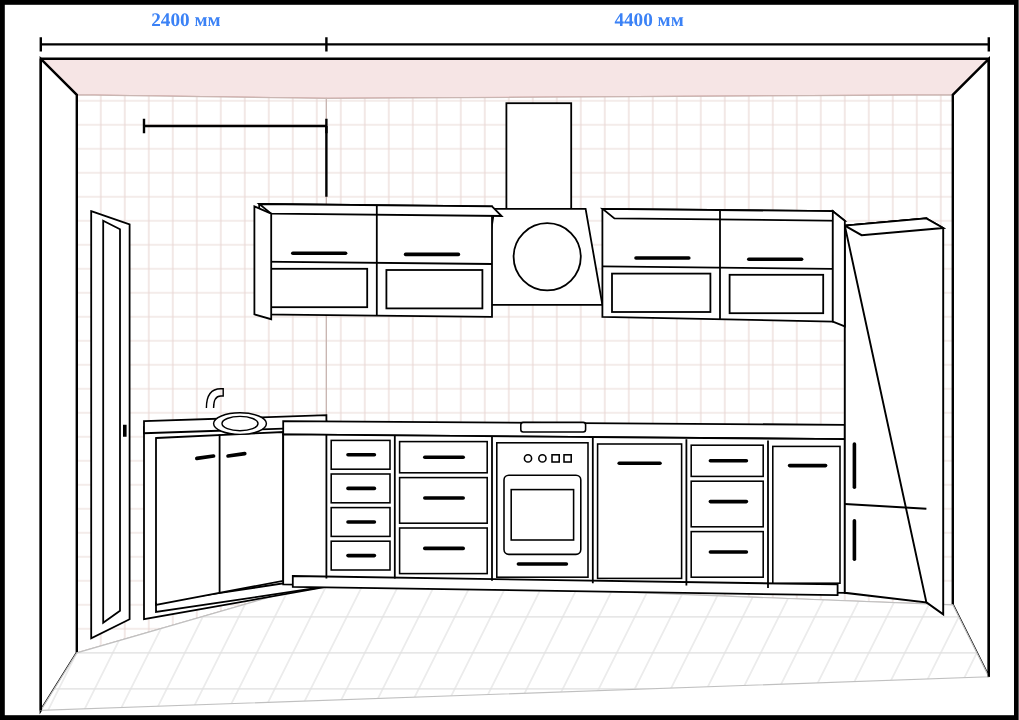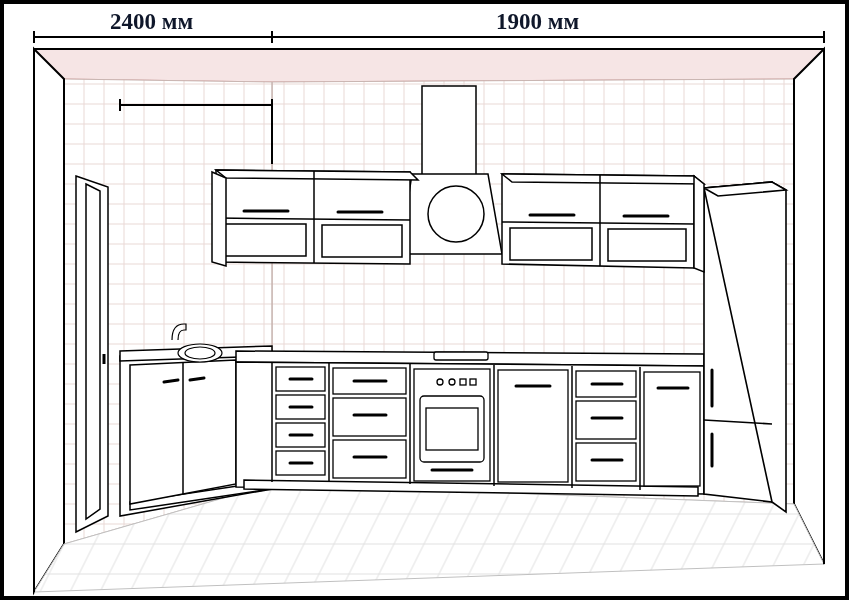--- a/index.html
+++ b/index.html
@@ -1,26 +1,26 @@
 <!DOCTYPE html>
 <html><head>
 <meta charset="utf-8">
 <style>
   html,body{margin:0;padding:0;background:#fff;}
   .stage{position:relative;width:849px;height:600px;border:4px solid #000;box-sizing:border-box;font-family:"Times New Roman",serif;overflow:hidden;}
-  .dim-label{position:absolute;font-size:23px;font-weight:700;color:#0f172a;white-space:nowrap;}
+  .dim-label{position:absolute;font-size:16px;font-weight:700;color:#3b82f6;white-space:nowrap;margin-left:16px;}
   svg{position:absolute;left:0;top:0;}
 </style>
 </head>
 <body>
 
 <div class="stage">
 
   <div class="dim-label" style="left:106px;top:5px;">2400 мм</div>
-  <div class="dim-label" style="left:492px;top:5px;">1900 мм</div>
+  <div class="dim-label" style="left:492px;top:5px;">4400 мм</div>
   <div class="dim-label" style="left:148px;top:78px;">1470 мм</div>
 
   <svg width="841" height="592" viewBox="0 0 841 592">
     <defs>
       <pattern id="wallTile" width="20" height="20" patternUnits="userSpaceOnUse">
         <rect width="20" height="20" fill="#ffffff"></rect>
         <path d="M0 0H20M0 20H20M0 0V20M20 0V20" stroke="#ead9d6" stroke-width="1"></path>
       </pattern>
       <pattern id="floorTile" width="30" height="30" patternUnits="userSpaceOnUse" patternTransform="matrix(1 0 -0.5 1 0 0)">
         <rect width="30" height="30" fill="#ffffff"></rect>

